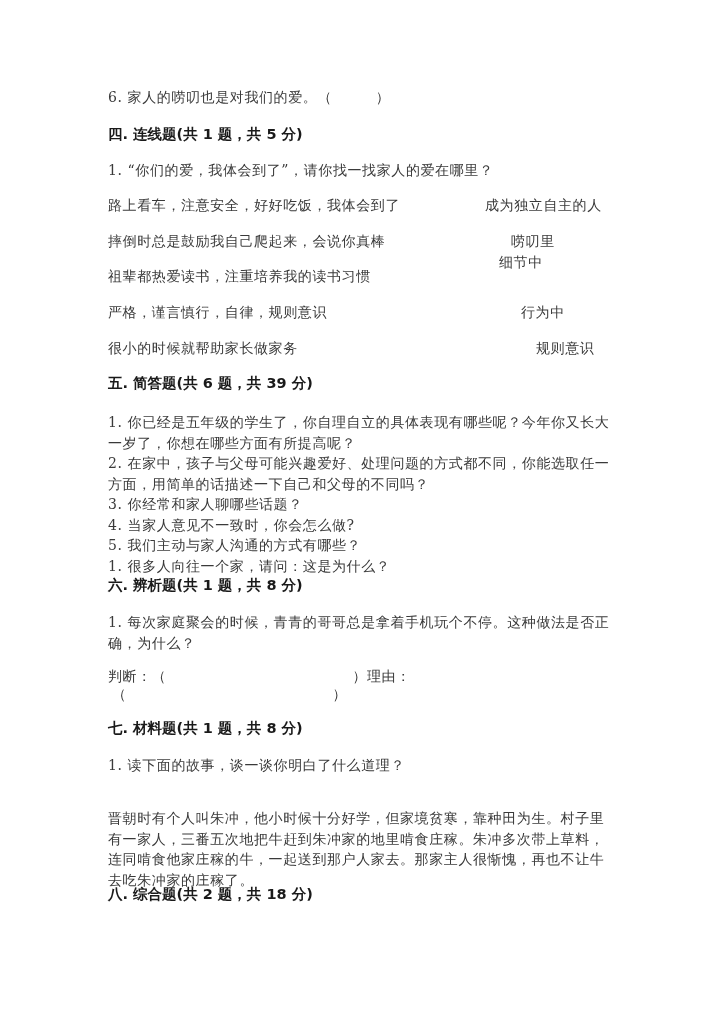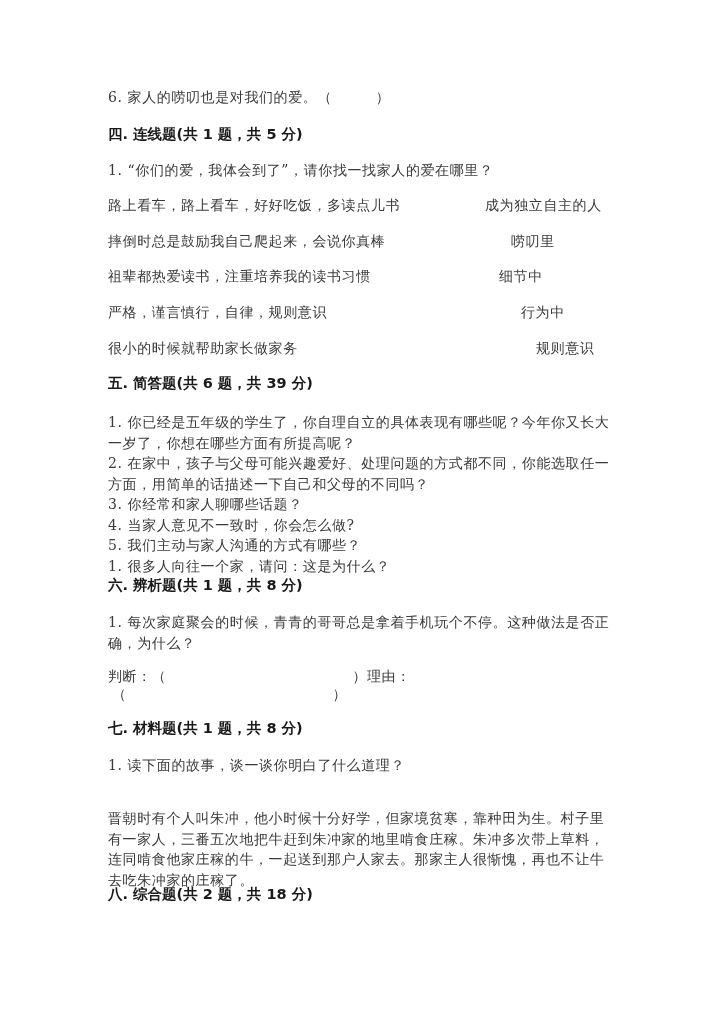--- a/index.html
+++ b/index.html
@@ -69,28 +69,28 @@
 </head>
 <body>
 
 <div class="page">
 
   <div class="line" style="top:87px;">6. 家人的唠叨也是对我们的爱。（　　　）</div>
 
   <div class="heading" style="top:124px;">四. 连线题(共 1 题，共 5 分)</div>
   <div class="line" style="top:160px;">1. “你们的爱，我体会到了”，请你找一找家人的爱在哪里？</div>
 
-  <div class="line" style="top:195px;">路上看车，路上看车，好好吃饭，多读点儿书</div>
+  <div class="line" style="top:195px;">路上看车，注意安全，好好吃饭，我体会到了</div>
   <div class="right-item" style="top:195px; left:465px;">成为独立自主的人</div>
 
   <div class="line" style="top:231px;">摔倒时总是鼓励我自己爬起来，会说你真棒</div>
   <div class="right-item" style="top:231px; left:473px;padding-left:18px;">唠叨里</div>
 
   <div class="line" style="top:266px;">祖辈都热爱读书，注重培养我的读书习惯</div>
-  <div class="right-item" style="top:266px; left:479px;">细节中</div>
+  <div class="right-item" style="top:252px; left:479px;">细节中</div>
 
   <div class="line" style="top:302px;">严格，谨言慎行，自律，规则意识</div>
   <div class="right-item" style="top:302px; left:501px;">行为中</div>
 
   <div class="line" style="top:338px;">很小的时候就帮助家长做家务</div>
   <div class="right-item" style="top:338px; left:516px;">规则意识</div>
 
   <div class="heading" style="top:373px;">五. 简答题(共 6 题，共 39 分)</div>
   <div class="para" style="top:412px;">
     <p>1. 你已经是五年级的学生了，你自理自立的具体表现有哪些呢？今年你又长大一岁了，你想在哪些方面有所提高呢？</p>

